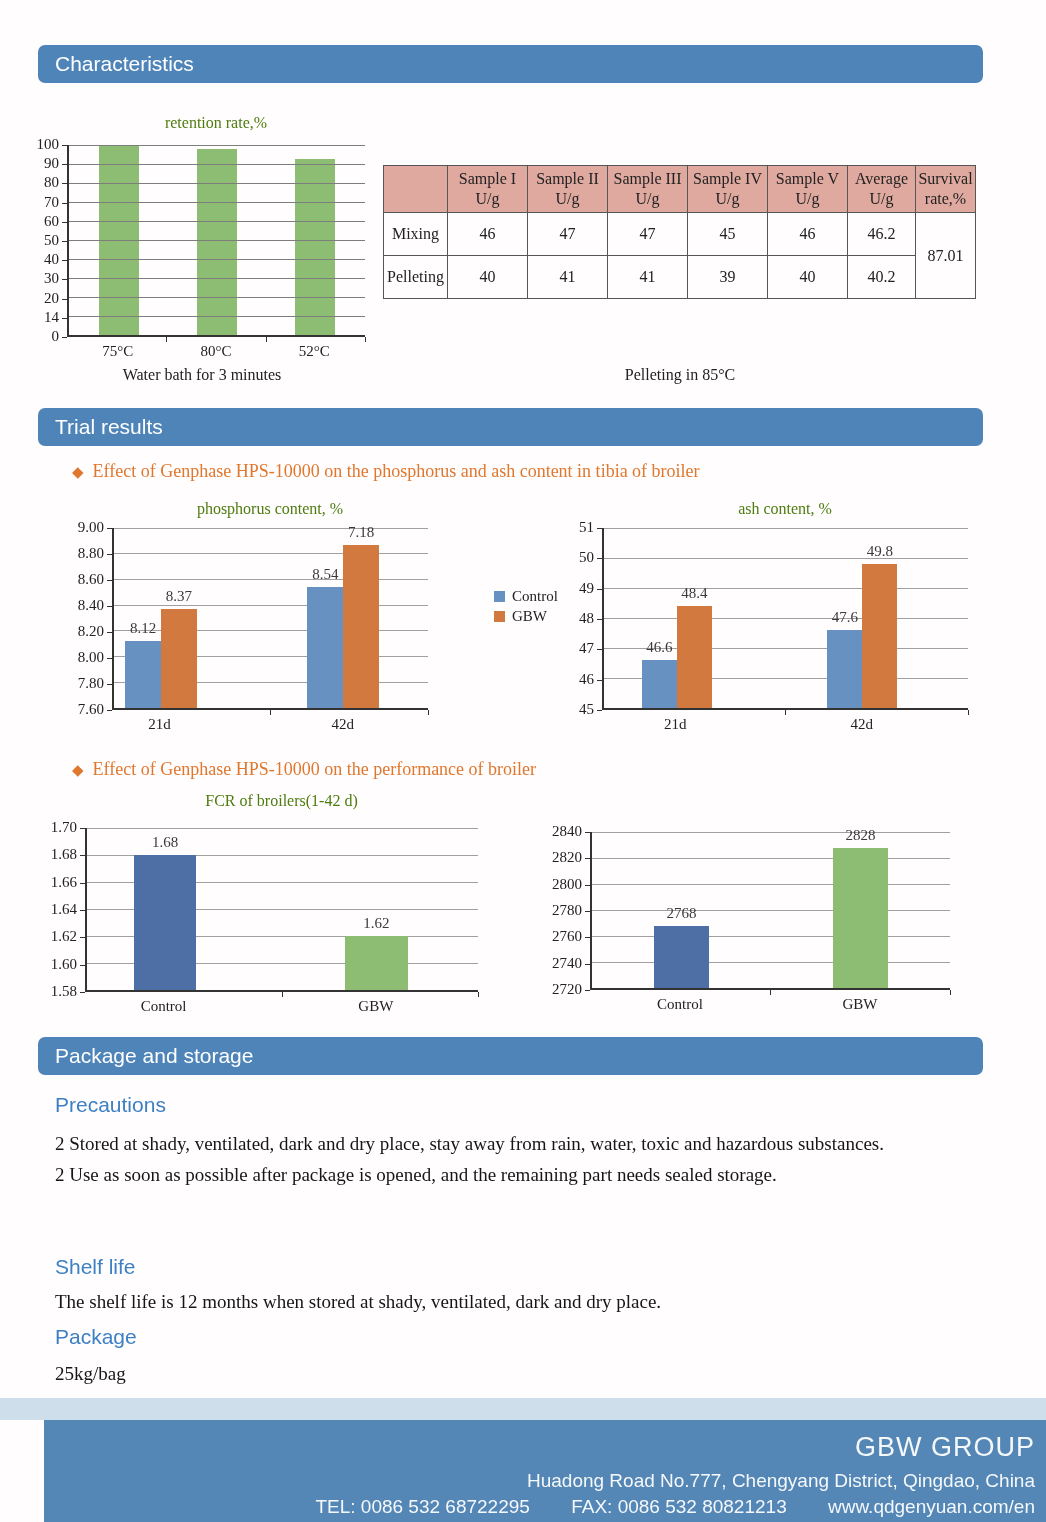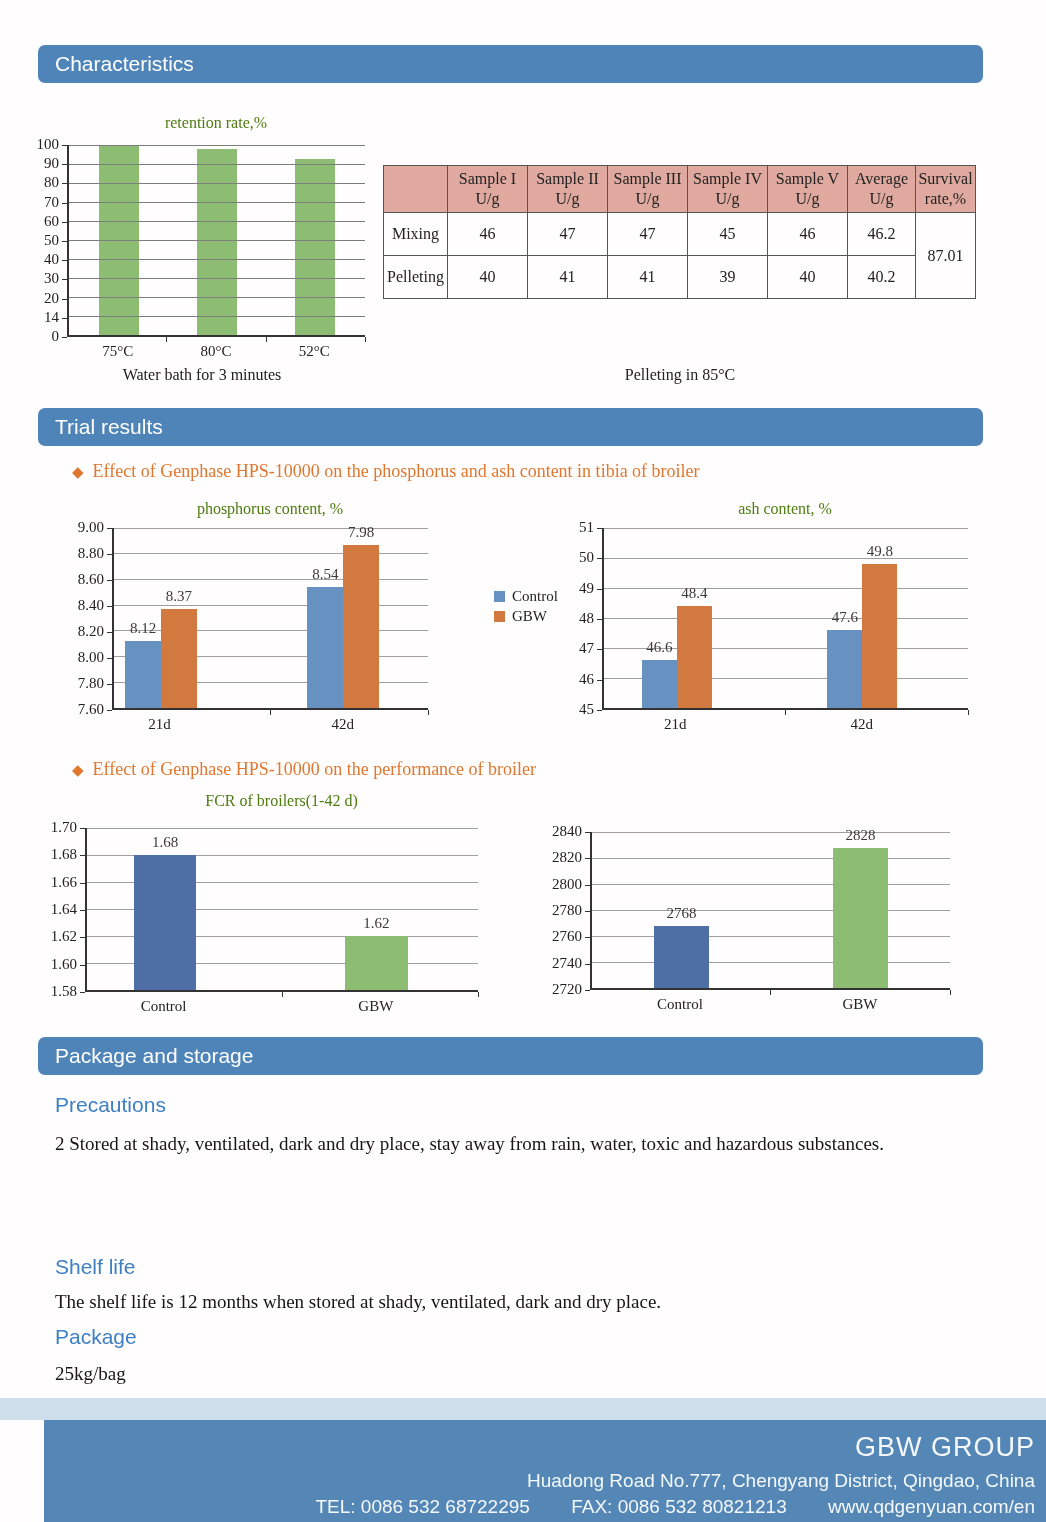--- a/index.html
+++ b/index.html
@@ -156,21 +156,21 @@
       <div class="gridline" style="top: 50.9286px;"></div>
       <div class="gridline" style="top: 25.2143px;"></div>
       <div class="gridline" style="top: -0.5px;"></div>
       <div class="bar" style="left: 11.304px; width: 35.796px; top: 113.143px; height: 66.8571px; background: rgb(103, 145, 193);"></div>
       <div class="dlabel" style="left: -10.798px; width: 80px; top: 92.1429px;">8.12</div>
       <div class="bar" style="left: 47.1px; width: 35.796px; top: 81px; height: 99px; background: rgb(210, 121, 63);"></div>
       <div class="dlabel" style="left: 24.998px; width: 80px; top: 60px;">8.37</div>
       <div class="bar" style="left: 193.424px; width: 35.796px; top: 59.1429px; height: 120.857px; background: rgb(103, 145, 193);"></div>
       <div class="dlabel" style="left: 171.322px; width: 80px; top: 38.1429px;">8.54</div>
       <div class="bar" style="left: 229.22px; width: 35.796px; top: 16.7143px; height: 163.286px; background: rgb(210, 121, 63);"></div>
-      <div class="dlabel" style="left: 207.118px; width: 80px; top: -4.28571px;">7.98</div>
+      <div class="dlabel" style="left: 207.118px; width: 80px; top: -4.28571px;">7.18</div>
     </div>
     <div class="ytick" style="left: 0px; width: 44px; top: 203px;">7.60</div>
     <div class="ymark" style="left: 47px; width: 5px; top: 212px;"></div>
     <div class="ytick" style="left: 0px; width: 44px; top: 177px;">7.80</div>
     <div class="ymark" style="left: 47px; width: 5px; top: 186px;"></div>
     <div class="ytick" style="left: 0px; width: 44px; top: 151px;">8.00</div>
     <div class="ymark" style="left: 47px; width: 5px; top: 160px;"></div>
     <div class="ytick" style="left: 0px; width: 44px; top: 125px;">8.20</div>
     <div class="ymark" style="left: 47px; width: 5px; top: 134px;"></div>
     <div class="ytick" style="left: 0px; width: 44px; top: 99px;">8.40</div>
@@ -300,20 +300,21 @@
     <div class="xtick" style="left: 270px; width: 120px; top: 206px;">GBW</div>
     <div class="axtick" style="left: 240px; top: 200px;"></div>
     <div class="axtick" style="left: 420px; top: 200px;"></div>
   </div>
 
 <div class="section-bar" style="top:1037px">Package and storage</div>
 
 <div class="subhead" style="top:1093px">Precautions</div>
 <div class="para" style="top:1128px">
   <div>2 Stored at shady, ventilated, dark and dry place, stay away from rain, water, toxic and hazardous substances.</div>
+  <div>2 Use as soon as possible after package is opened, and the remaining part needs sealed storage.</div>
 </div>
 
 <div class="subhead" style="top:1255px">Shelf life</div>
 <div class="para" style="top:1286px">The shelf life is 12 months when stored at shady, ventilated, dark and dry place.</div>
 
 <div class="subhead" style="top:1325px">Package</div>
 <div class="para" style="top:1358px">25kg/bag</div>
 
 <div class="footer-strip"></div>
 <div class="footer">

